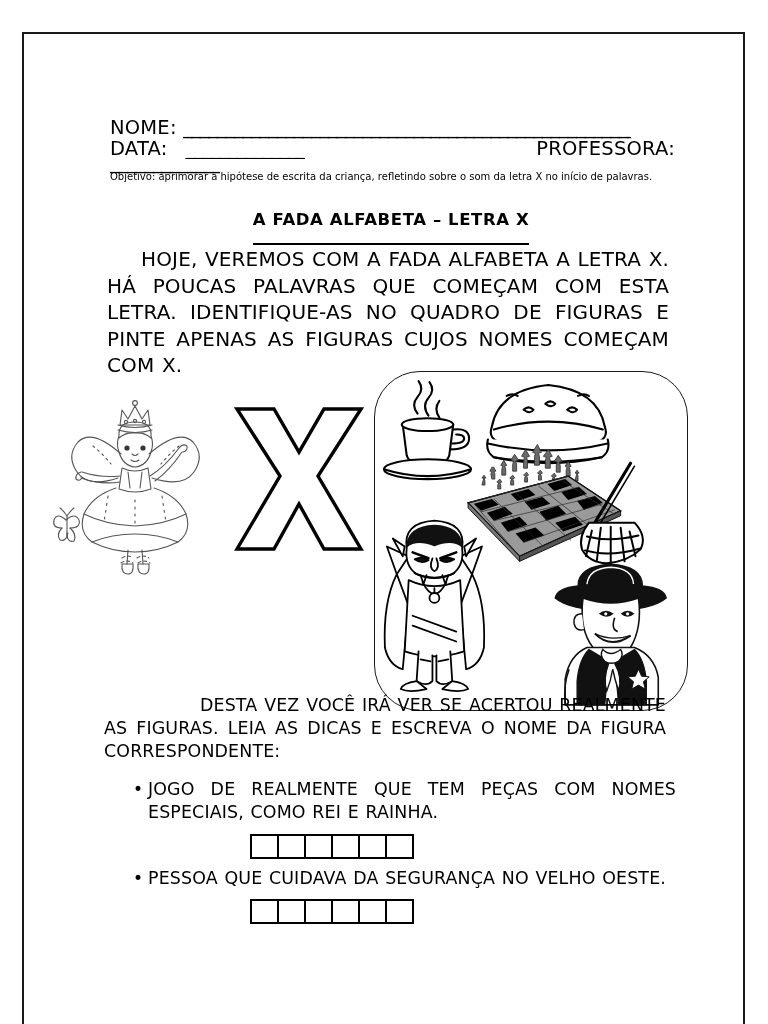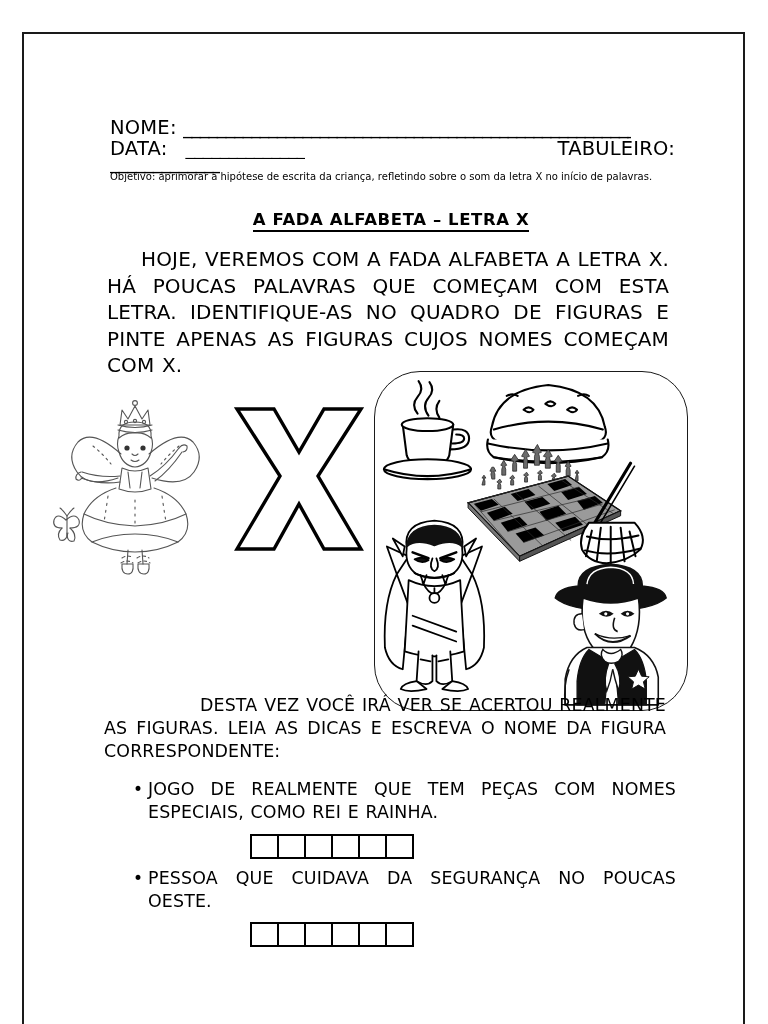--- a/index.html
+++ b/index.html
@@ -88,21 +88,21 @@
     left: 110px;
     top: 210px;
     width: 562px;
     text-align: center;
     font-size: 16.5px;
     font-weight: bold;
     letter-spacing: 0.6px;
   }
   .worksheet-title span {
     border-bottom: 2px solid #000;
-    padding-bottom: 1px;
+    padding-bottom: 14px;
   }
 
   
   .intro-text {
     position: absolute;
     left: 107px;
     top: 246px;
     width: 562px;
     font-size: 20px;
     line-height: 1.33;
@@ -200,21 +200,21 @@
 <div class="page-frame"></div>
 
 <div class="header-block">
   <div class="field-row">
     <span class="field-label">NOME:</span>
     <span class="rule-chars rule-nome">_________________________________________________________________________</span>
   </div>
   <div class="field-row">
     <span class="field-label">DATA:</span>
     <span class="rule-chars rule-data">_______________________</span>
-    <span class="prof-label">TABULEIRO:</span>
+    <span class="prof-label">PROFESSORA:</span>
   </div>
 </div>
 <div class="rule-tail">_____________________</div>
 
 <div class="objective">Objetivo: aprimorar a hipótese de escrita da criança, refletindo sobre o som da letra X no início de palavras.</div>
 
 <div class="worksheet-title">
   <span>A  FADA  ALFABETA – LETRA  X</span>
 </div>
 
@@ -457,21 +457,21 @@
       <span class="answer-cell"></span>
       <span class="answer-cell"></span>
       <span class="answer-cell"></span>
       <span class="answer-cell"></span>
     </div>
   </div>
 
   <div class="clue-item">
     <div class="clue-line">
       <span class="bullet">•</span>
-      <span class="clue-text">PESSOA QUE CUIDAVA DA SEGURANÇA NO POUCAS OESTE.</span>
+      <span class="clue-text">PESSOA QUE CUIDAVA DA SEGURANÇA NO VELHO OESTE.</span>
     </div>
     <div class="answer-boxes">
       <span class="answer-cell"></span>
       <span class="answer-cell"></span>
       <span class="answer-cell"></span>
       <span class="answer-cell"></span>
       <span class="answer-cell"></span>
       <span class="answer-cell"></span>
     </div>
   </div>

